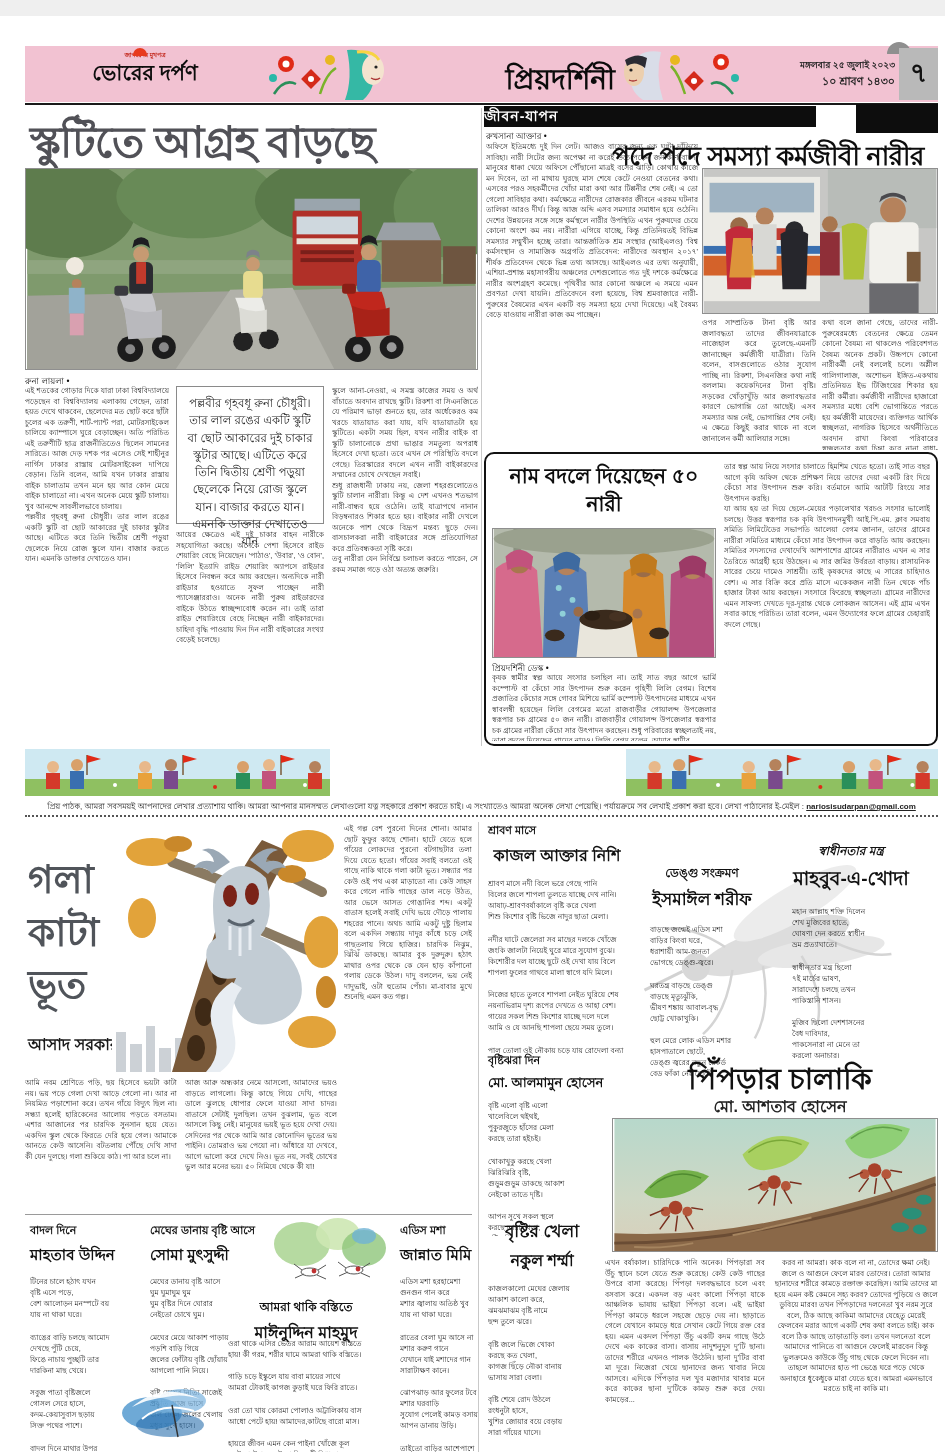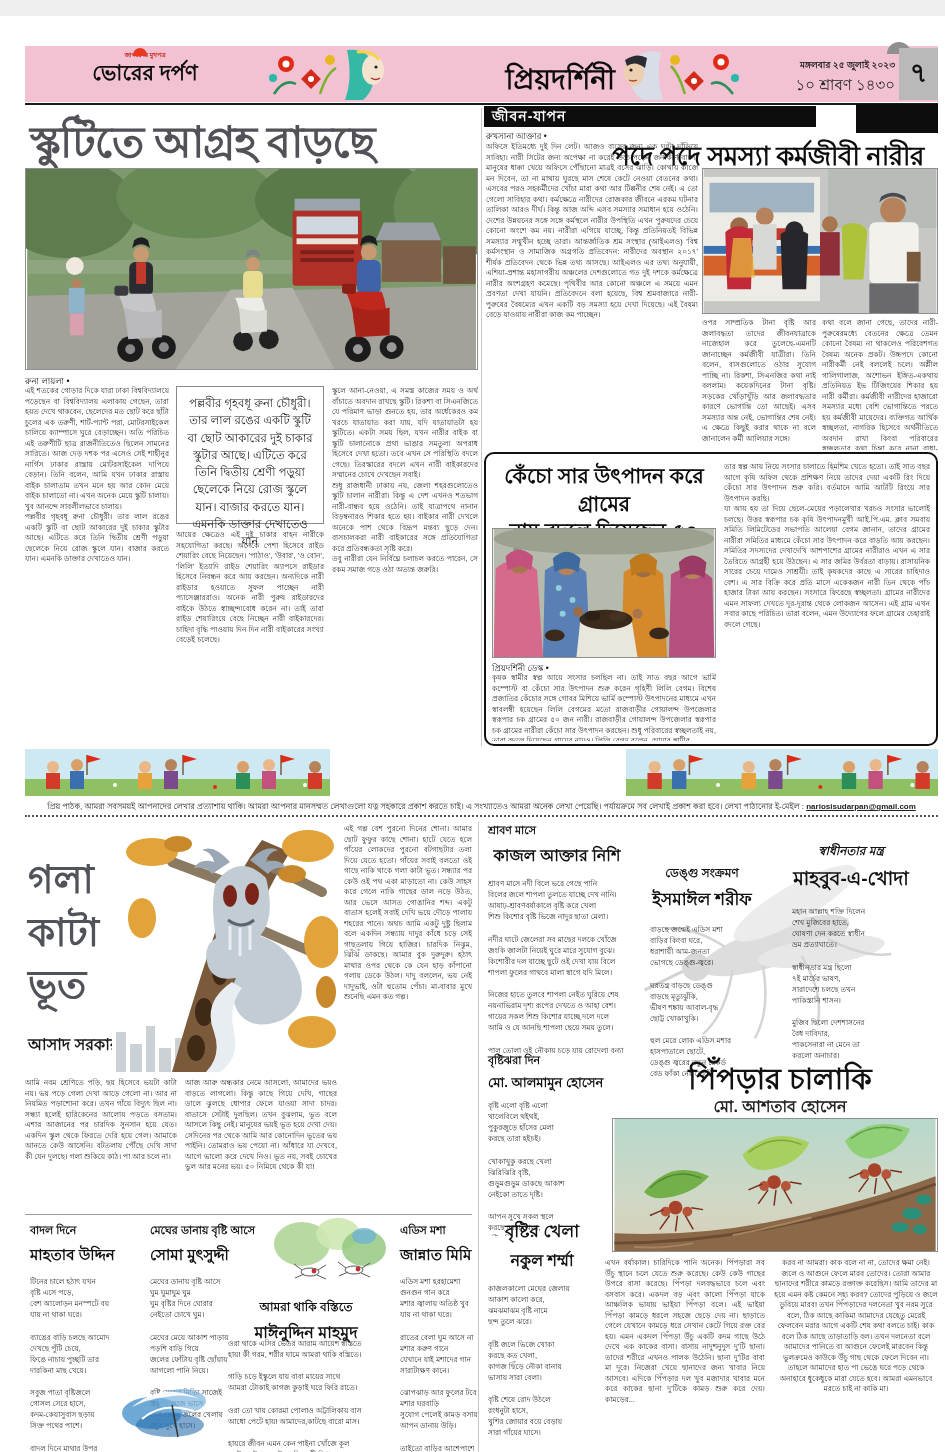--- a/index.html
+++ b/index.html
@@ -67,21 +67,21 @@
       <rect x="20" y="24" width="14" height="14" fill="#d42a1a" transform="rotate(45 27 31)"></rect>
         <circle cx="27" cy="31" r="3" fill="#fff"></circle>
       <path d="M66 44 Q54 28 44 34" stroke="#2a8f5a" stroke-width="2.5" fill="none"></path>
       <path d="M18 44 Q12 24 4 16" stroke="#7ab32a" stroke-width="2.5" fill="none"></path>
       <circle cx="8" cy="10" r="5" fill="#e8b820"></circle>
         <circle cx="68" cy="28" r="4" fill="#2ab8a8"></circle>
     </svg>
 
     <div class="abs" style="left:752px;top:12px;width:118px;text-align:right;">
       <div style="font-size:9px;font-weight:bold;color:#222;">মঙ্গলবার ২৫ জুলাই ২০২৩</div>
-      <div style="font-size:15px;font-weight:normal;color:#222;">১০ শ্রাবণ ১৪৩০</div>
+      <div style="font-size:11px;font-weight:bold;color:#222;">১০ শ্রাবণ ১৪৩০</div>
     </div>
     <span class="abs" style="left:862px;top:-4px;width:24px;height:12px;background:#8f8f8f;border-radius:12px 12px 0 0;"></span>
     <div class="abs" style="left:874px;top:2px;width:39px;height:52px;background:#b9b9b9;display:flex;align-items:center;justify-content:center;">
       <span style="font-size:27px;font-weight:bold;color:#111;">৭</span>
     </div>
   </div>
   <div class="abs" style="left:25px;top:87px;width:913px;height:2px;background:#1a1a1a;"></div>
 
   <div class="abs" style="left:30px;top:94px;width:448px;font-size:43px;font-weight:bold;color:#515157;letter-spacing:-1px;">স্কুটিতে আগ্রহ বাড়ছে</div>
 
@@ -161,21 +161,21 @@
   </div>
   <div class="abs bt" style="left:176px;top:514px;width:148px;height:208px;">আয়ের ক্ষেত্রেও এই দুই চাকার বাহন নারীকে সহযোগিতা করছে। অনেকে পেশা হিসেবে রাইড শেয়ারিং বেছে নিয়েছেন। 'পাঠাও', 'উবার', 'ও বোন', 'লিলি' ইত্যাদি রাইড শেয়ারিং অ্যাপসে রাইডার হিসেবে নিবন্ধন করে আয় করছেন। অন্যদিকে নারী রাইডার হওয়াতে সুফল পাচ্ছেন নারী প্যাসেঞ্জাররাও। অনেক নারী পুরুষ রাইডারদের বাইকে উঠতে স্বাচ্ছন্দ্যবোধ করেন না। তাই তারা রাইড শেয়ারিংয়ে বেছে নিচ্ছেন নারী বাইকারদের। চাহিদা বৃদ্ধি পাওয়ায় দিন দিন নারী বাইকারের সংখ্যা বেড়েই চলেছে।</div>
 
   <div class="abs bt" style="left:332px;top:370px;width:146px;height:352px;">স্কুলে আনা-নেওয়া, এ সমস্ত কাজের সময় ও অর্থ বাঁচাতে অবদান রাখছে স্কুটি। রিকশা বা সিএনজিতে যে পরিমাণ ভাড়া গুনতে হয়, তার অর্ধেকেরও কম খরচে যাতায়াত করা যায়, যদি যাতায়াতটা হয় স্কুটিতে। একটা সময় ছিল, যখন নারীর বাইক বা স্কুটি চালানোকে প্রথা ভাঙার সমতুল্য অপরাধ হিসেবে দেখা হতো। তবে এখন সে পরিস্থিতি বদলে গেছে। তিরস্কারের বদলে এখন নারী বাইকারদের সম্মানের চোখে দেখছেন সবাই।
 শুধু রাজধানী ঢাকায় নয়, জেলা শহরগুলোতেও স্কুটি চালান নারীরা। কিন্তু এ দেশ এখনও শতভাগ নারী-বান্ধব হয়ে ওঠেনি। তাই যাত্রাপথে নানান বিড়ম্বনারও শিকার হতে হয়। বাইকার নারী দেখলে অনেকে পাশ থেকে বিদ্রূপ মন্তব্য ছুড়ে দেন। বাসচালকরা নারী বাইকারের সঙ্গে প্রতিযোগিতা করে প্রতিবন্ধকতা সৃষ্টি করে।
 তবু নারীরা যেন নির্বিঘ্নে চলাচল করতে পারেন, সে রকম সমাজ গড়ে ওঠা অত্যন্ত জরুরি।</div>
 
   <div class="vline" style="left:481px;top:92px;height:638px;"></div>
 
   <div class="abs" style="left:484px;top:90px;width:332px;height:21px;background:#0d0d0d;display:flex;align-items:center;">
-    <span style="color:#fff;font-size:14px;font-weight:bold;padding-left:8px;letter-spacing:1px;">জীবন-যাপন</span>
+    <span style="color:#fff;font-size:14px;font-weight:bold;letter-spacing:1px;">জীবন-যাপন</span>
   </div>
   <div class="abs" style="left:856px;top:88px;width:82px;height:29px;background:#0d0d0d;"></div>
 
   <div class="abs byline" style="left:486px;top:114px;">রুখসানা আক্তার •</div>
 
   <div class="abs" style="left:598px;top:120px;width:340px;text-align:center;font-size:26px;font-weight:900;color:#0d0d0d;letter-spacing:-0.5px;">পদে পদে সমস্যা কর্মজীবী নারীর</div>
 
   <div class="abs bt" style="left:486px;top:126px;width:212px;height:306px;">অফিসে ইতিমধ্যে দুই দিন লেট। আজও বাসের জন্য এক ঘণ্টা দাঁড়িয়ে সাবিহা। নারী সিটের জন্য অপেক্ষা না করেই উঠে পড়েন জনাকীর্ণ বাসে। মানুষের ধাক্কা খেয়ে অফিসে পৌঁছানো মাত্রই বসের ঝাড়ি। কোথায় কাজে মন দিবেন, তা না মাথায় ঘুরছে মাস শেষে কেটে নেওয়া বেতনের কথা। এসবের পরও সহকর্মীদের খোঁচা মারা কথা আর টিপ্পনীর শেষ নেই। এ তো গেলো সাবিহার কথা। কর্মক্ষেত্রে নারীদের রোজকার জীবনে এরকম ঘটনার তালিকা আরও দীর্ঘ। কিন্তু আজ অব্দি এসব সমস্যার সমাধান হয়ে ওঠেনি। দেশের উন্নয়নের সঙ্গে সঙ্গে কর্মস্থলে নারীর উপস্থিতি এখন পুরুষদের চেয়ে কোনো অংশে কম নয়। নারীরা এগিয়ে যাচ্ছে, কিন্তু প্রতিনিয়তই বিভিন্ন সমস্যার সম্মুখীন হচ্ছে তারা। আন্তর্জাতিক শ্রম সংস্থার (আইএলও) 'বিশ্ব কর্মসংস্থান ও সামাজিক অগ্রগতি প্রতিবেদন: নারীদের অবস্থান ২০১৭' শীর্ষক প্রতিবেদন থেকে ভিন্ন তথ্য আসছে। আইএলও এর তথ্য অনুযায়ী, এশিয়া-প্রশান্ত মহাসাগরীয় অঞ্চলের দেশগুলোতে গত দুই দশকে কর্মক্ষেত্রে নারীর অংশগ্রহণ কমেছে। পৃথিবীর আর কোনো অঞ্চলে এ সময়ে এমন প্রবণতা দেখা যায়নি। প্রতিবেদনে বলা হয়েছে, বিশ্ব শ্রমবাজারে নারী-পুরুষের বৈষম্যের এখন একটি বড় সমস্যা হয়ে দেখা দিয়েছে। এই বৈষম্য বেড়ে যাওয়ায় নারীরা কাজ কম পাচ্ছেন।</div>
 
   <svg class="abs photo-frame" style="left:702px;top:152px" width="236" height="146" viewBox="0 0 236 146">
@@ -204,21 +204,20 @@
     <rect x="168" y="116" width="50" height="30" fill="#6a6a6e"></rect>
     <rect x="206" y="84" width="14" height="30" fill="#7a5a3c"></rect>
   </svg>
 
   <div class="abs bt" style="left:702px;top:302px;width:114px;height:132px;">ওপর সাম্প্রতিক টানা বৃষ্টি আর জলাবদ্ধতা তাদের জীবনযাত্রাকে নাজেহাল করে তুলেছে-এমনটি জানাচ্ছেন কর্মজীবী যাত্রীরা। তিনি বলেন, বাসগুলোতে ওঠার সুযোগ পাচ্ছি না। রিকশা, সিএনজির কথা নাই বললাম। কয়েকদিনের টানা বৃষ্টি। সড়কের খোঁড়াখুঁড়ি আর জলাবদ্ধতার কারণে ভোগান্তি তো আছেই। এসব সমস্যার অন্ত নেই, ভোগান্তির শেষ নেই। এ ক্ষেত্রে কিছুই করার থাকে না বলে জানালেন কর্মী আলিয়ার সঙ্গে।</div>
   <div class="abs bt" style="left:822px;top:302px;width:116px;height:132px;">কথা বলে জানা গেছে, তাদের নারী-পুরুষেরমধ্যে বেতনের ক্ষেত্রে তেমন কোনো বৈষম্য না থাকলেও পরিবেশগত বৈষম্য অনেক প্রকট। উচ্চপদে কোনো নারীকর্মী নেই বললেই চলে। অশ্লীল গালিগালাজ, অশোভন ইঙ্গিত-একথায় প্রতিনিয়ত ইভ টিজিংয়ের শিকার হয় নারী কর্মীরা। কর্মজীবী নারীদের হাজারো সমস্যার মধ্যে বেশি ভোগান্তিতে পরতে হয় কর্মজীবী মায়েদের। ব্যক্তিগত আর্থিক স্বচ্ছলতা, নাগরিক হিসেবে অর্থনীতিতে অবদান রাখা কিংবা পরিবারের স্বচ্ছলতার কথা চিন্তা করে নানা বাধা-বিপত্তি অতিক্রম করে নারীরা কর্মক্ষেত্রে প্রবেশ করে। কিন্তু নিজেদের শ্রম, ত্যাগ ও অবদানের যথাযথ মূল্যায়ন সে অর্থে পায় না নারীরা। 'অফিসের জন্য সকাল সকাল বের হতে হয় আমাকে আর আমার হাজবেন্ডকে।</div>
 
   <div class="abs" style="left:484px;top:436px;width:454px;height:294px;border:2px solid #111;border-radius:10px;"></div>
 
   <div class="abs" style="left:492px;top:446px;width:224px;text-align:center;font-size:20.5px;font-weight:900;color:#0d0d0d;line-height:1.35;">
-    <div>কেঁচো সার উৎপাদন করে গ্রামের</div>
     <div>নাম বদলে দিয়েছেন ৫০ নারী</div>
   </div>
 
   <svg class="abs photo-frame" style="left:492px;top:512px" width="224" height="130" viewBox="0 0 224 130">
     <rect width="224" height="130" fill="#b4baac"></rect>
     <rect x="20" y="0" width="8" height="50" fill="#8a9180"></rect>
       <rect x="70" y="0" width="6" height="40" fill="#8a9180"></rect>
     <rect x="150" y="0" width="8" height="46" fill="#959c8a"></rect>
       <ellipse cx="112" cy="10" rx="112" ry="16" fill="#9aa18e"></ellipse>
 

